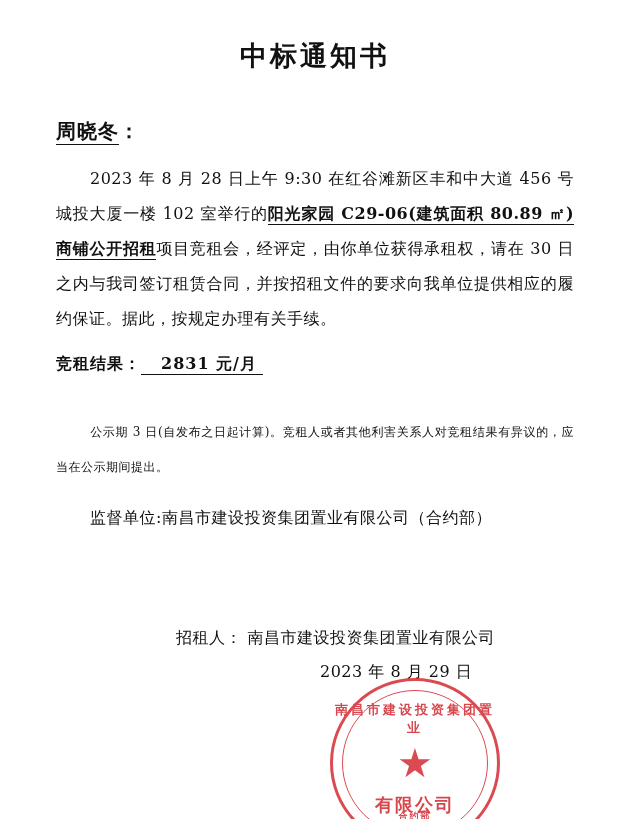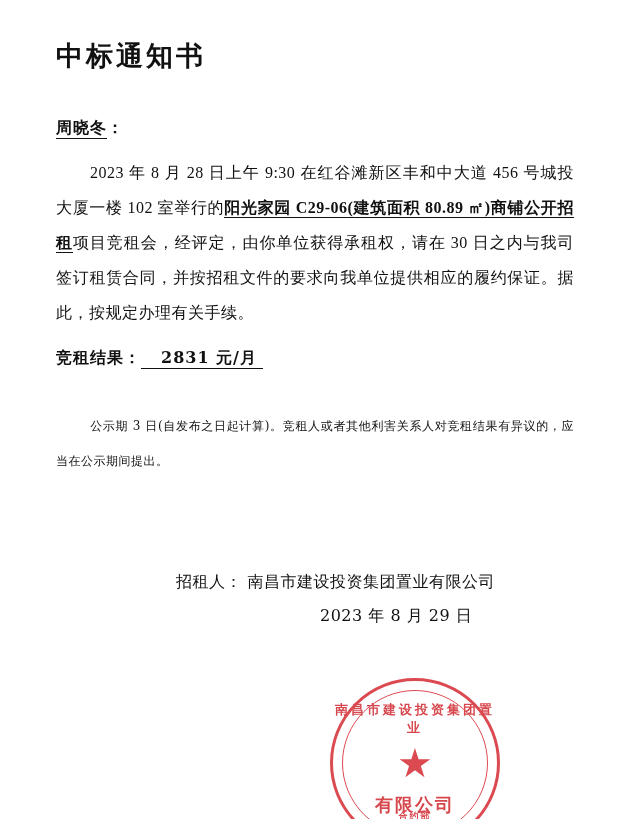--- a/index.html
+++ b/index.html
@@ -16,45 +16,45 @@
     position: relative;
   }
   .page {
     position: relative;
     width: 630px;
     height: 819px;
     box-sizing: border-box;
     padding: 0 56px;
   }
   .doc-title {
+    text-align: center;
     font-size: 27px;
     font-weight: bold;
     letter-spacing: 3px;
     margin-top: 38px;
     margin-bottom: 16px;
     font-family: "DejaVu Serif", "Liberation Serif", serif;
   }
   .salutation {
     margin-top: 44px;
-    font-size: 16px;
+    font-size: 20px;
     font-weight: bold;
     letter-spacing: 1px;
   }
   .salutation .name {
     border-bottom: 1px solid #111;
     padding-bottom: 1px;
   }
   .body-para {
     margin-top: 16px;
     font-size: 16px;
     line-height: 35px;
     text-align: justify;
     text-justify: inter-character;
     letter-spacing: 0.5px;
-    font-family: Liberation Serif, serif;
   }
   .indent {
     display: inline-block;
     width: 34px;
   }
   .u-bold {
     font-weight: bold;
     border-bottom: 1px solid #111;
     padding-bottom: 1px;
   }
@@ -179,20 +179,21 @@
 
   <div class="result-row">
     <span class="result-label">竞租结果：</span><span class="result-value">2831 元/月</span>
   </div>
 
   <div class="notice-para">
     <span class="indent"></span><span>公示期 3 日(自发布之日起计算)。竞租人或者其他利害关系人对竞租结果有异议的，应当在公示期间提出。</span>
   </div>
 
   <div class="contact-block">
+    <div class="contact-line">监督单位:南昌市建设投资集团置业有限公司（合约部）</div>
   </div>
 
   <div class="signature">
     <div class="sig-line-1">招租人： 南昌市建设投资集团置业有限公司</div>
     <div class="sig-line-2">2023 年 8 月 29 日</div>
   </div>
 
   <div class="seal">
     <div class="seal-ring"></div>
     <div class="seal-top-text">南昌市建设投资集团置业</div>

